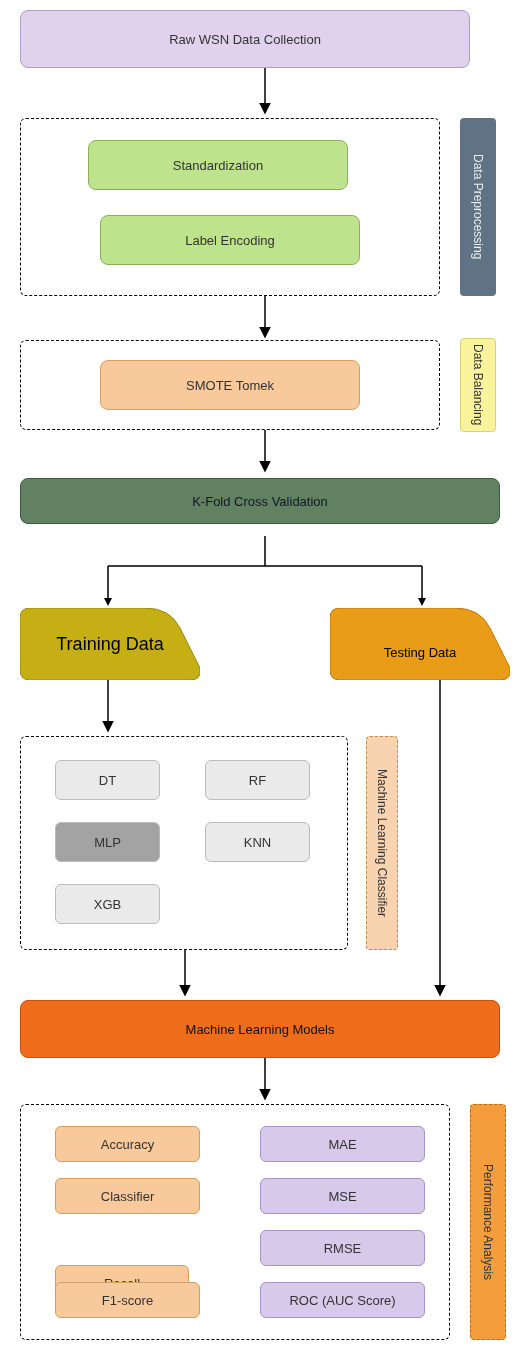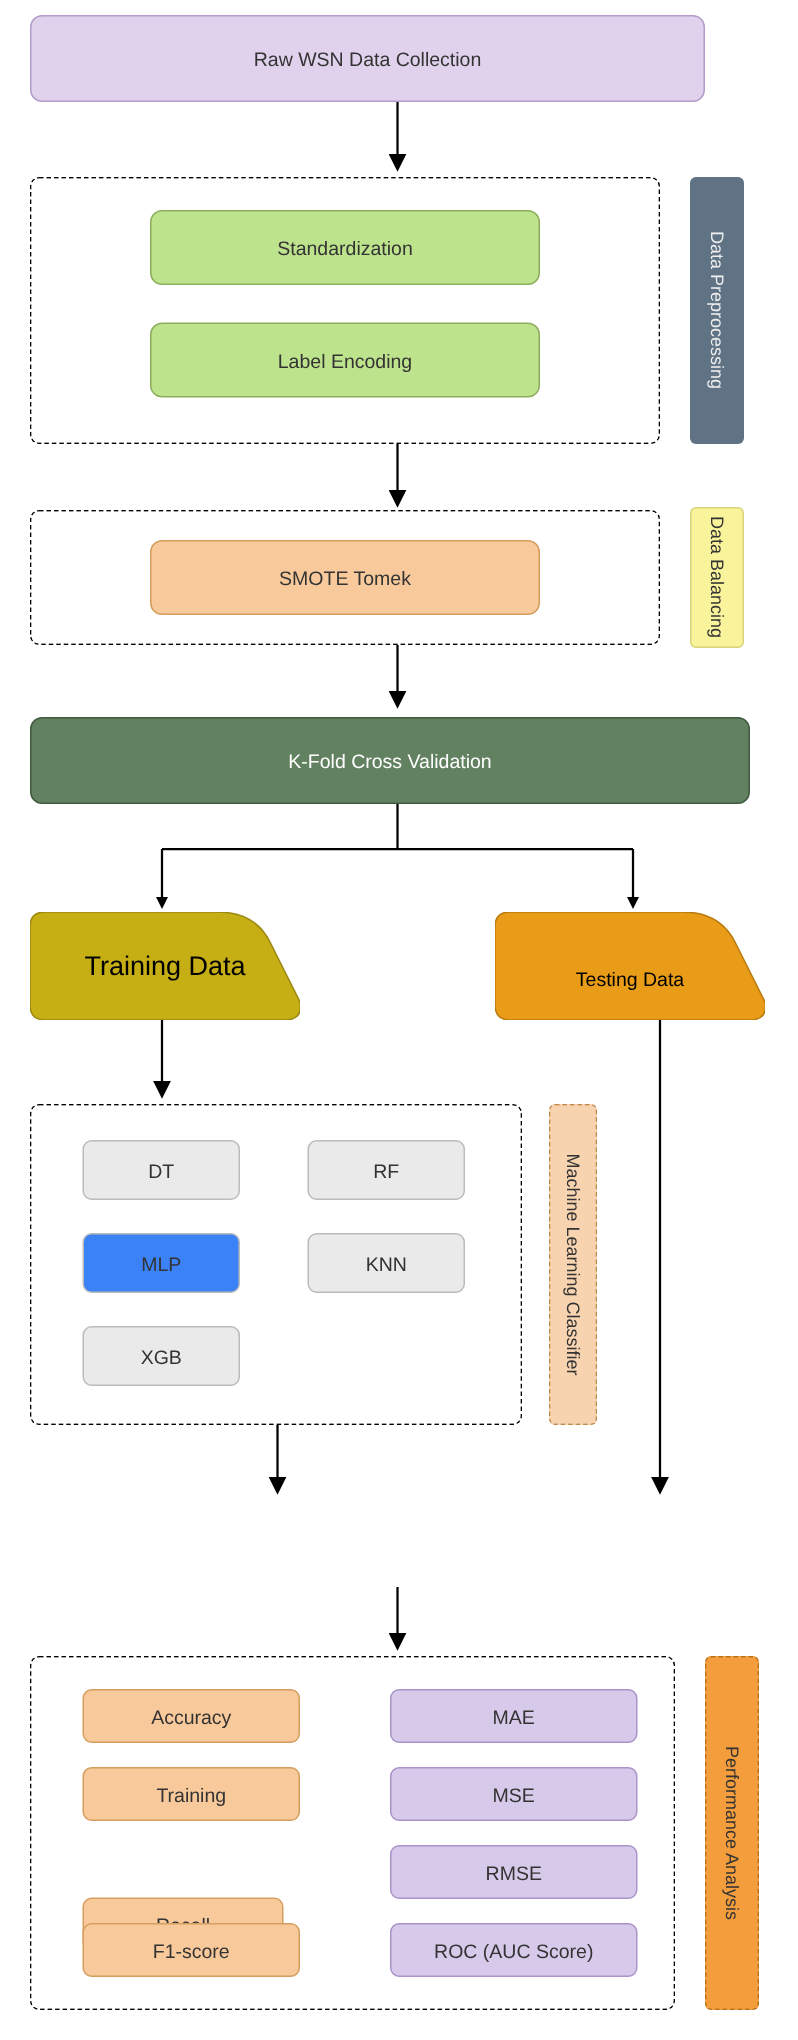--- a/index.html
+++ b/index.html
@@ -23,37 +23,37 @@
   <svg class="connector" style="left:260px; top:68px; width:20px; height:50px;">
     <defs>
         <marker id="ah1" markerWidth="8" markerHeight="8" refX="5" refY="4" orient="auto">
           <path d="M0,0 L8,4 L0,8 Z" fill="#000"></path>
         </marker>
       </defs>
     <line x1="5" y1="0" x2="5" y2="42" stroke="#000" stroke-width="1.5" marker-end="url(#ah1)"></line>
   </svg>
 
   <div class="dashed-box" style="position:absolute; left:20px; top:118px; width:420px; height:178px;"></div>
-  <div class="node rounded" style="left:100px; top:140px; width:260px; height:50px; background:#BEE38D; border-color:#8DAE5D;">Standardization</div>
+  <div class="node rounded" style="left:88px; top:140px; width:260px; height:50px; background:#BEE38D; border-color:#8DAE5D;">Standardization</div>
   <div class="node rounded" style="left:100px; top:215px; width:260px; height:50px; background:#BEE38D; border-color:#8DAE5D;">Label Encoding</div>
   <div class="side-label" style="left:460px; top:118px; width:36px; height:178px; background:#5F7384; color:#eee;">Data Preprocessing</div>
 
   <svg class="connector" style="left:260px; top:296px; width:20px; height:46px;">
     <line x1="5" y1="0" x2="5" y2="38" stroke="#000" stroke-width="1.5" marker-end="url(#ah1)"></line>
   </svg>
 
   <div class="dashed-box" style="position:absolute; left:20px; top:340px; width:420px; height:90px;"></div>
   <div class="node rounded" style="left:100px; top:360px; width:260px; height:50px; background:#F8C99A; border-color:#D59E5E;">SMOTE Tomek</div>
   <div class="side-label" style="left:460px; top:338px; width:36px; height:94px; background:#F9F49C; color:#333; border:1px solid #d8d27a;">Data Balancing</div>
 
   <svg class="connector" style="left:260px; top:430px; width:20px; height:46px;">
     <line x1="5" y1="0" x2="5" y2="38" stroke="#000" stroke-width="1.5" marker-end="url(#ah1)"></line>
   </svg>
 
-  <div class="node rounded" style="left:20px; top:478px; width:480px; height:58px; background:#628160; border-color:#3f5a3e; color:#ffffff;">K-Fold Cross Validation</div>
+  <div class="node rounded" style="left:20px; top:478px; width:480px; height:46px; background:#628160; border-color:#3f5a3e; color:#0f172a;">K-Fold Cross Validation</div>
 
   <svg class="connector" style="left:0; top:536px; width:532px; height:80px;">
     <path d="M265,0 L265,30 M108,30 L422,30 M108,30 L108,62 M422,30 L422,62" stroke="#000" stroke-width="1.5" fill="none"></path>
     <path d="M104,62 L112,62 L108,70 Z" fill="#000"></path>
     <path d="M418,62 L426,62 L422,70 Z" fill="#000"></path>
   </svg>
 
   <div class="tab-shape" style="left:20px; top:608px; width:180px; height:72px;">
     <svg width="180" height="72" style="position:absolute;left:0;top:0;">
       <path d="M10,0 L125,0 Q150,0 160,20 L180,60 Q182,72 170,72 L10,72 Q0,72 0,62 L0,10 Q0,0 10,0 Z" fill="#C6AE15" stroke="#9a8810" stroke-width="1"></path>
@@ -68,41 +68,42 @@
     <div style="position:absolute;left:0;top:0;width:180px;height:88px;display:flex;align-items:center;justify-content:center;font-size:13px;">Testing Data</div>
   </div>
 
   <svg class="connector" style="left:103px; top:680px; width:20px; height:56px;">
     <line x1="5" y1="0" x2="5" y2="48" stroke="#000" stroke-width="1.5" marker-end="url(#ah1)"></line>
   </svg>
 
   <div class="dashed-box" style="position:absolute; left:20px; top:736px; width:328px; height:214px;"></div>
   <div class="node small-rounded" style="left:55px; top:760px; width:105px; height:40px; background:#EAEAEA; border-color:#bbb;">DT</div>
   <div class="node small-rounded" style="left:205px; top:760px; width:105px; height:40px; background:#EAEAEA; border-color:#bbb;">RF</div>
-  <div class="node small-rounded" style="left:55px; top:822px; width:105px; height:40px; background:#3b82f6; border-color:#bbb;">MLP</div>
+  <div class="node small-rounded" style="left:55px; top:822px; width:105px; height:40px; background:#a3a3a3; border-color:#bbb;">MLP</div>
   <div class="node small-rounded" style="left:205px; top:822px; width:105px; height:40px; background:#EAEAEA; border-color:#bbb;">KNN</div>
   <div class="node small-rounded" style="left:55px; top:884px; width:105px; height:40px; background:#EAEAEA; border-color:#bbb;">XGB</div>
   <div class="side-label" style="left:366px; top:736px; width:32px; height:214px; background:#F7D3B0; color:#333; border:1.5px dashed #c08a4d;">Machine Learning Classifier</div>
 
   <svg class="connector" style="left:435px; top:680px; width:20px; height:320px;">
     <line x1="5" y1="0" x2="5" y2="312" stroke="#000" stroke-width="1.5" marker-end="url(#ah1)"></line>
   </svg>
 
   <svg class="connector" style="left:180px; top:950px; width:20px; height:50px;">
     <line x1="5" y1="0" x2="5" y2="42" stroke="#000" stroke-width="1.5" marker-end="url(#ah1)"></line>
   </svg>
 
+  <div class="node rounded" style="left:20px; top:1000px; width:480px; height:58px; background:#EF6C1A; border-color:#c5520e; color:#111;">Machine Learning Models</div>
 
   <svg class="connector" style="left:260px; top:1058px; width:20px; height:46px;">
     <line x1="5" y1="0" x2="5" y2="38" stroke="#000" stroke-width="1.5" marker-end="url(#ah1)"></line>
   </svg>
 
   <div class="dashed-box" style="position:absolute; left:20px; top:1104px; width:430px; height:236px;"></div>
   <div class="node small-rounded" style="left:55px; top:1126px; width:145px; height:36px; background:#F8C99A; border-color:#D59E5E;">Accuracy</div>
-  <div class="node small-rounded" style="left:55px; top:1178px; width:145px; height:36px; background:#F8C99A; border-color:#D59E5E;">Training</div>
+  <div class="node small-rounded" style="left:55px; top:1178px; width:145px; height:36px; background:#F8C99A; border-color:#D59E5E;">Classifier</div>
   <div class="node small-rounded" style="left:55px; top:1230px; width:134px; height:36px; background:#F8C99A; border-color:#D59E5E;margin-top:35px;">Recall</div>
   <div class="node small-rounded" style="left:55px; top:1282px; width:145px; height:36px; background:#F8C99A; border-color:#D59E5E;">F1-score</div>
   <div class="node small-rounded" style="left:260px; top:1126px; width:165px; height:36px; background:#D7C9E9; border-color:#aa93c9;">MAE</div>
   <div class="node small-rounded" style="left:260px; top:1178px; width:165px; height:36px; background:#D7C9E9; border-color:#aa93c9;">MSE</div>
   <div class="node small-rounded" style="left:260px; top:1282px; width:165px; height:36px; background:#D7C9E9; border-color:#aa93c9;">ROC (AUC Score)</div>
   <div class="node small-rounded" style="left:260px; top:1230px; width:165px; height:36px; background:#D7C9E9; border-color:#aa93c9;">RMSE</div>
   <div class="side-label" style="left:470px; top:1104px; width:36px; height:236px; background:#F39D3C; color:#333; border:1.5px dashed #b56e18;">Performance  Analysis</div>
 
 </div>
 

